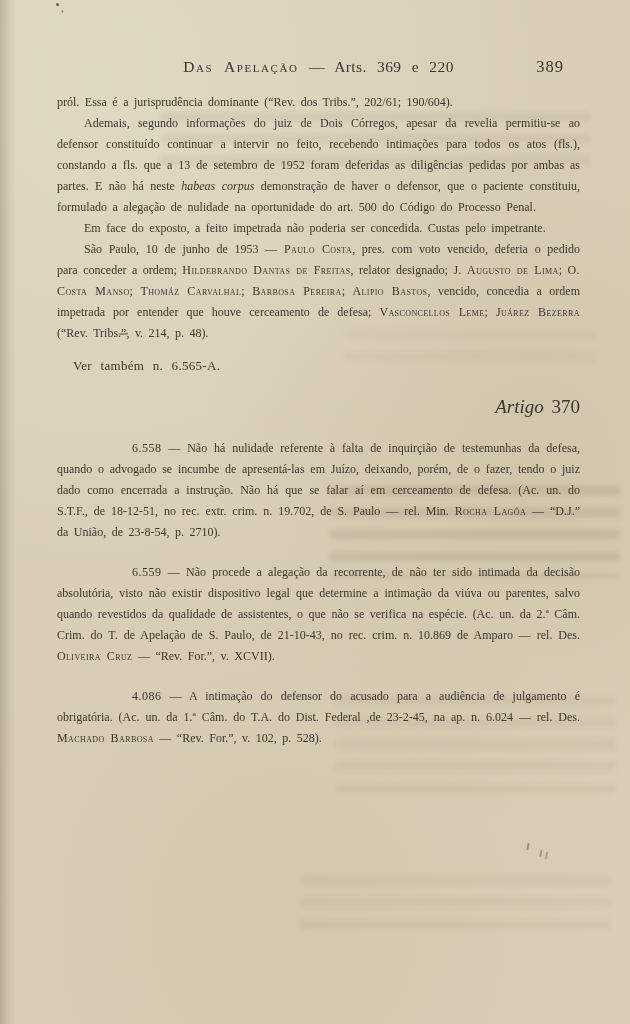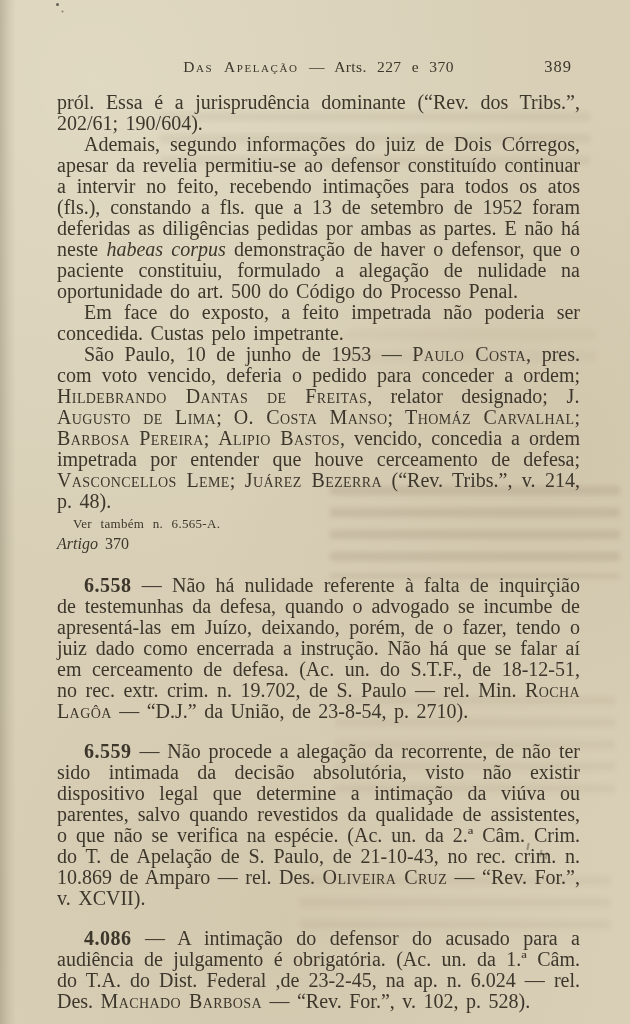--- a/index.html
+++ b/index.html
@@ -40,59 +40,59 @@
   .smudge { position: absolute; z-index: 3; pointer-events: none; }
   .s1 { left: 119px; top: 333px; width: 9px; height: 2px; background: rgba(60,55,45,.45); transform: rotate(-4deg); }
   .s2 {
     left: 527px; top: 843px; width: 2px; height: 7px; background: rgba(60,55,45,.40); transform: rotate(12deg);
     box-shadow: 14px 4px 0 0 rgba(60,55,45,.35), 20px 5px 0 0 rgba(60,55,45,.30);
   }
 
   .header { position: absolute; top: 58px; left: 57px; width: 523px; z-index: 2; }
   .running-title { text-align: center; font-size: 15.5px; word-spacing: 6px; letter-spacing: .4px; }
   .running-title .sc { letter-spacing: 1.6px; }
-  .page-number { position: absolute; right: 8px; top: -1px; font-size: 16.5px; letter-spacing: 1px; }
+  .page-number { position: absolute; right: 16px; top: -1px; font-size: 16.5px; letter-spacing: 1px; }
 
   .text-block { position: absolute; top: 92px; left: 57px; width: 523px; z-index: 2; }
   .text-block p {
     margin: 0; text-align: justify;
-    font-size: 20px; line-height: 21px; word-spacing: 2.5px;
+    font-size: 12px; line-height: 21px; word-spacing: 2.5px;
   }
   p.indent { text-indent: 27px; }
   p.note {
-    margin-top: 4px; margin-left: 16px;
+    margin-top: 14px; margin-left: 16px;
     font-size: 13px; line-height: 16px; text-align: left;
     word-spacing: 5px; letter-spacing: .3px;
   }
-  p.heading { font-size: 16px; line-height: 24px; text-align: left; word-spacing: 3px; }
+  p.heading { margin-top: 21px; font-size: 19px; line-height: 24px; text-align: right; word-spacing: 3px; }
   p.entry { margin-top: 19px; text-indent: 27px; }
 
   .plain  { }
-  .bold   { font-weight: bold; letter-spacing: .5px; }
+  .bold   { font-weight: normal; letter-spacing: .5px; margin-left: 48px; }
   .italic { font-style: italic; }
   .sc     { font-variant: small-caps; letter-spacing: .4px; }
 </style>
 </head>
 <body>
 
 <div class="page">
   <div class="gutter"></div>
 
   <div class="ghost g1"></div>
   <div class="ghost g2"></div>
   <div class="ghost g3"></div>
   <div class="ghost g4"></div>
   <div class="ghost g5"></div>
 
   <div class="pen-mark"></div>
   <div class="smudge s1"></div>
   <div class="smudge s2"></div>
 
   <div class="header">
-    <div class="running-title"><span class="sc">Das Apelação</span><span> — Arts. 227 e 370</span></div>
+    <div class="running-title"><span class="sc">Das Apelação</span><span> — Arts. 369 e 220</span></div>
     <div class="page-number">389</div>
   </div>
 
   <div class="text-block">
       <p class="body"><span class="plain">pról. Essa é a jurisprudência dominante (“Rev. dos Tribs.”, 202/61; 190/604).</span></p>
       <p class="body indent"><span class="plain">Ademais, segundo informações do juiz de Dois Córregos, apesar da revelia permitiu-se ao defensor constituído continuar a intervir no feito, recebendo intimações para todos os atos (fls.), constando a fls. que a 13 de setembro de 1952 foram deferidas as diligências pedidas por ambas as partes. E não há neste </span><span class="italic">habeas corpus</span><span class="plain"> demonstração de haver o defensor, que o paciente constituiu, formulado a alegação de nulidade na oportunidade do art. 500 do Código do Processo Penal.</span></p>
       <p class="body indent"><span class="plain">Em face do exposto, a feito impetrada não poderia ser concedida. Custas pelo impetrante.</span></p>
       <p class="body indent"><span class="plain">São Paulo, 10 de junho de 1953 — </span><span class="sc">Paulo Costa</span><span class="plain">, pres. com voto vencido, deferia o pedido para conceder a ordem; </span><span class="sc">Hildebrando Dantas de Freitas</span><span class="plain">, relator designado; </span><span class="sc">J. Augusto de Lima</span><span class="plain">; </span><span class="sc">O. Costa Manso</span><span class="plain">; </span><span class="sc">Thomáz Carvalhal</span><span class="plain">; </span><span class="sc">Barbosa Pereira</span><span class="plain">; </span><span class="sc">Alipio Bastos</span><span class="plain">, vencido, concedia a ordem impetrada por entender que houve cerceamento de defesa; </span><span class="sc">Vasconcellos Leme</span><span class="plain">; </span><span class="sc">Juárez Bezerra</span><span class="plain"> (“Rev. Tribs.”, v. 214, p. 48).</span></p>
       <p class="note"><span class="plain">Ver também n. 6.565-A.</span></p>
       <p class="heading"><span class="italic">Artigo</span><span class="plain"> 370</span></p>

